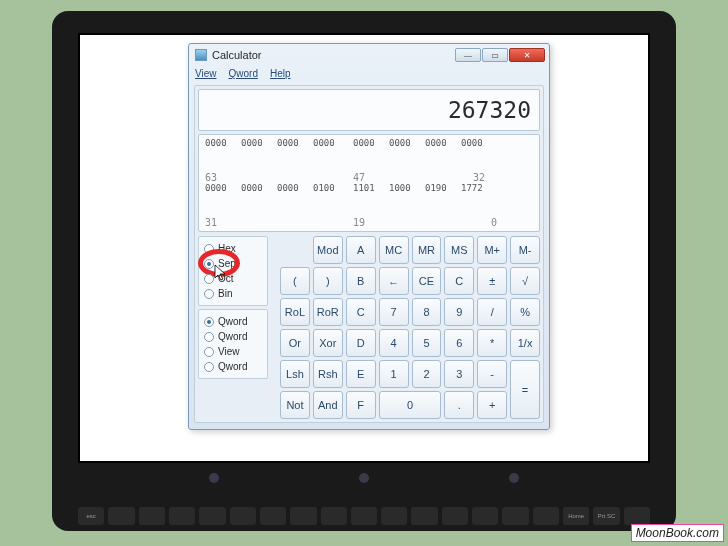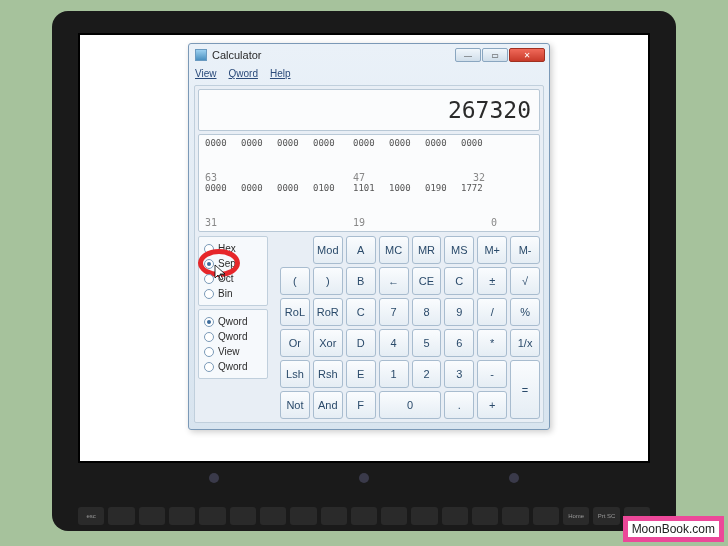--- a/index.html
+++ b/index.html
@@ -202,25 +202,26 @@
     width: 0; height: 0;
     left: 12px; top: 10px;
     pointer-events: none;
   }
   .cursor-arrow svg { position: absolute; top: -2px; left: -2px; }
 
   .watermark {
     position: absolute;
     right: 4px; bottom: 4px;
     background: #fff;
-    border: 5px solid #ec4899;
+    border: 1px solid #ec4899;
     padding: 1px 4px;
     font-size: 12px;
     font-family: Arial, sans-serif;
     color: #222;
+    font-style: italic;
   }
 </style>
 </head>
 <body>
 
 <div class="laptop">
   <div class="screen">
 
     <div class="window">
       <div class="titlebar">

